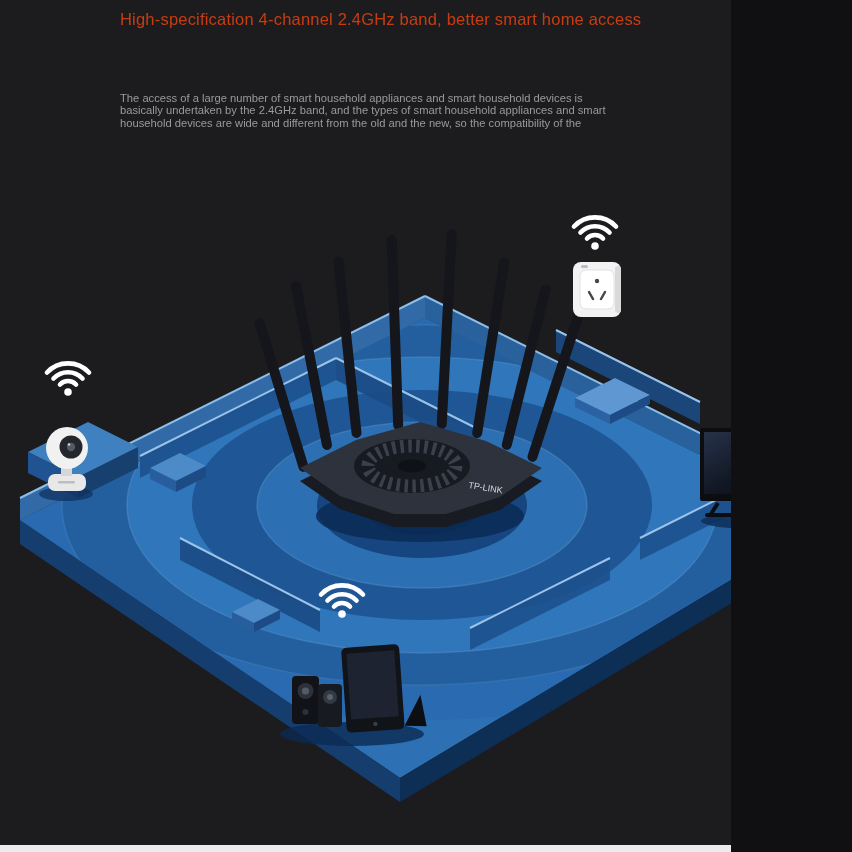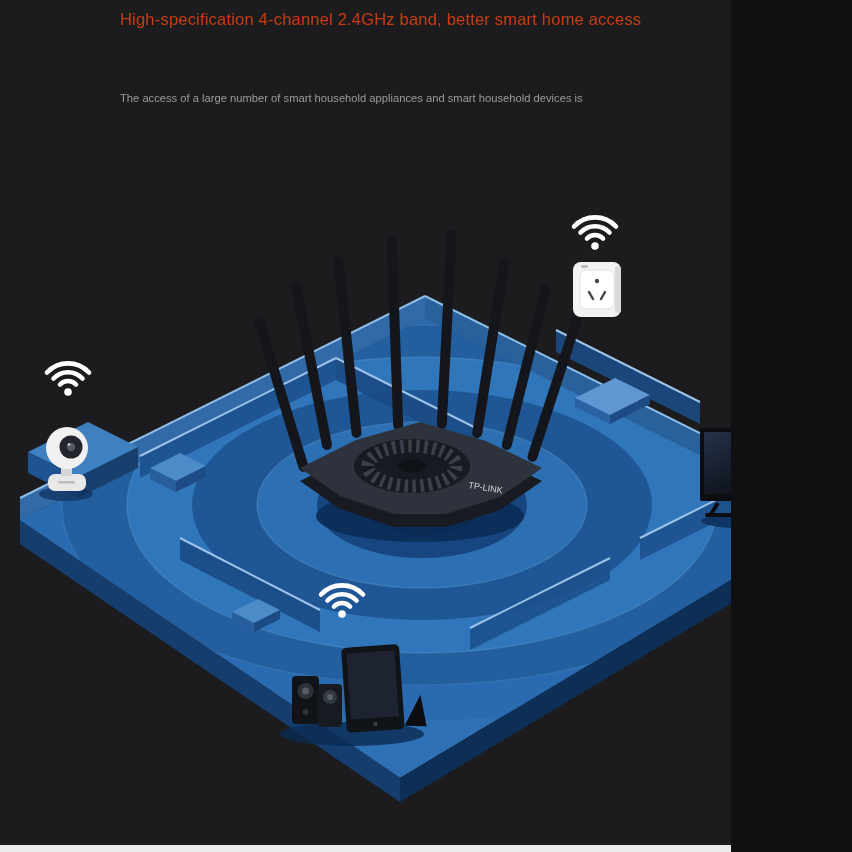--- a/index.html
+++ b/index.html
@@ -27,20 +27,22 @@
 </style>
 </head>
 <body>
 
 <div class="page">
 
   <div class="title">High-specification 4-channel 2.4GHz band, better smart home access</div>
 
   <div class="para">
     <span>The access of a large number of smart household appliances and smart household devices is</span>
+    <span>basically undertaken by the 2.4GHz band, and the types of smart household appliances and smart</span>
+    <span>household devices are wide and different from the old and the new, so the compatibility of the</span>
   </div>
 
   <svg class="scene" viewBox="0 0 852 852" xmlns="http://www.w3.org/2000/svg" xmlns:xlink="http://www.w3.org/1999/xlink">
     <defs>
       <clipPath id="floorClip">
         <polygon points="20,520 425,318 830,520 400,778"></polygon>
       </clipPath>
       <linearGradient id="tvg" x1="0" y1="0" x2="1" y2="1">
         <stop offset="0" stop-color="#27324a"></stop>
         <stop offset="0.5" stop-color="#121824"></stop>

